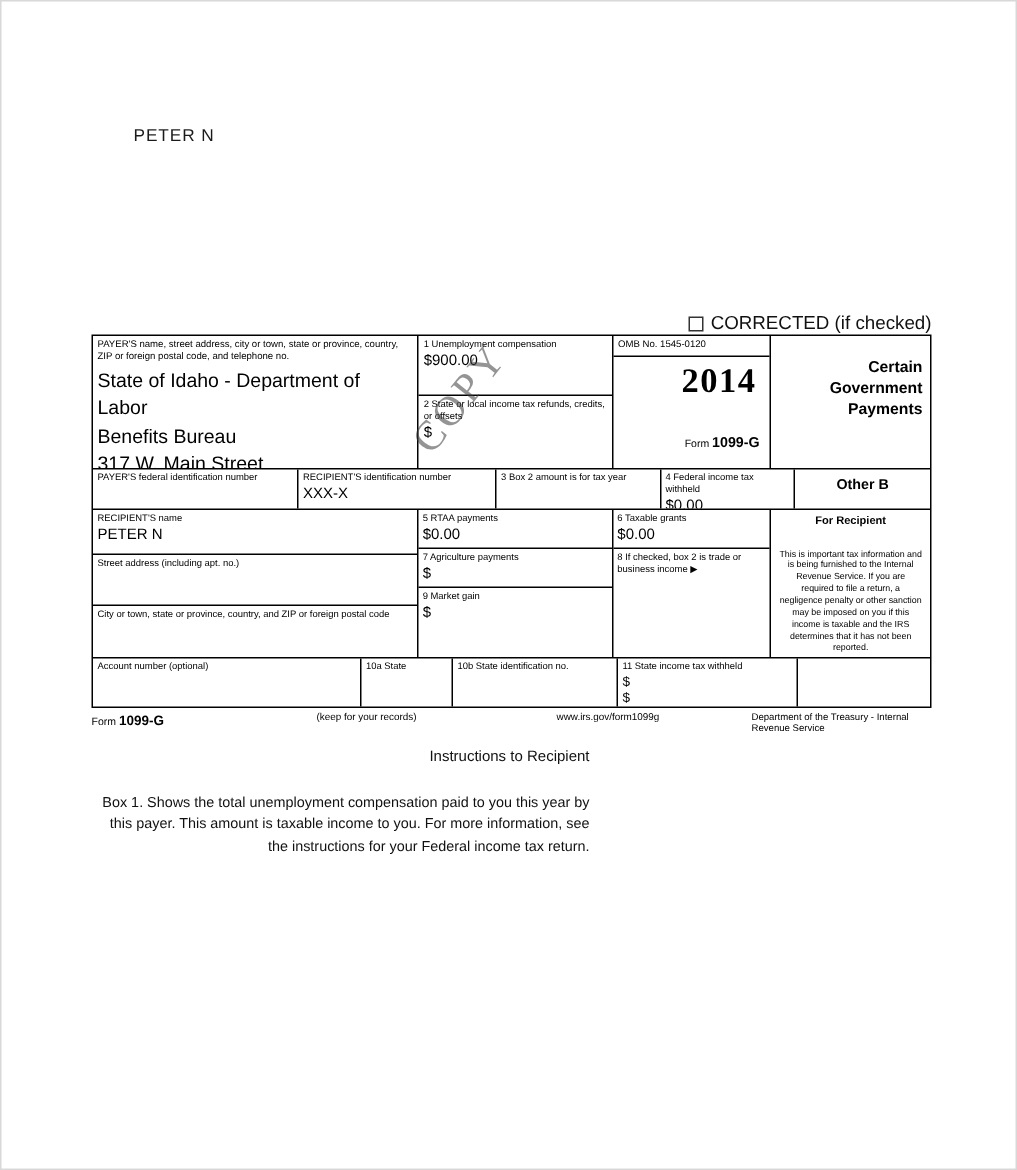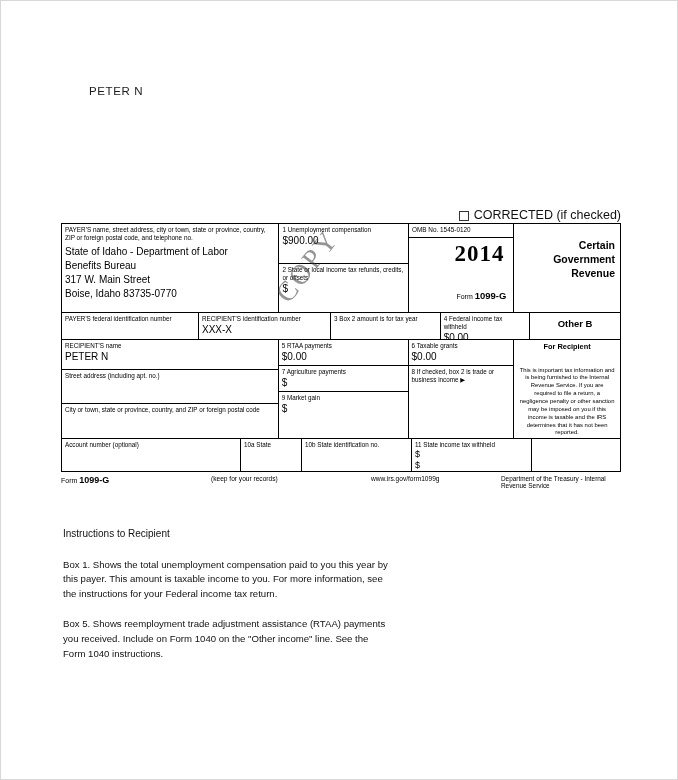--- a/index.html
+++ b/index.html
@@ -78,21 +78,21 @@
     font-size: 10px;
     margin-top: 1px;
   }
 
   
   .colL { width: 268px; }
   .colM { width: 160px; }
   .colR { width: 130px; }
 
   .payer-head { font-size: 6.4px; line-height: 1.3; }
-  .payer-addr { font-size: 10px; line-height: 1.42; margin-top: 2px; }
+  .payer-addr { font-size: 13px; line-height: 1.42; margin-top: 2px; }
 
   .yearbox {
     font-size: 23px;
     font-weight: bold;
     letter-spacing: 1px;
     text-align: right;
     padding-right: 6px;
     color: #000;
     font-family: "Liberation Serif", serif;
   }
@@ -159,25 +159,26 @@
     color: rgba(60,60,60,0.55);
     letter-spacing: 2px;
     pointer-events: none;
     white-space: nowrap;
   }
 
   
   .instructions {
     position: absolute;
     left: 62px;
-    top: 525px;
+    top: 496px;
     width: 330px;
     font-size: 9.6px;
     line-height: 1.55;
     color: #111;
+    text-align: right;
   }
   .instructions h4 {
     font-size: 10px;
     font-weight: normal;
     margin: 0 0 16px 0;
   }
   .instructions p { margin: 0 0 15px 0; }
   .dollar { font-size: 9px; }
 </style>
 </head>
@@ -228,21 +229,21 @@
               <span>Form</span>
               <b>1099-G</b>
             </div>
           </div>
         </div>
 
         <div class="rightpanel bl" style="height:88px">
           <div class="certain">
             <div>Certain</div>
             <div>Government</div>
-            <div>Revenue</div>
+            <div>Payments</div>
           </div>
         </div>
       </div>
 
       <div class="row bt">
         <div class="colL">
           <div class="row">
             <div class="cell" style="width:136px;height:26px">
               <div class="lbl">PAYER'S federal identification number</div>
               <div class="val"></div>
@@ -350,16 +351,15 @@
       <div class="footer-dept">Department of the Treasury - Internal Revenue Service</div>
     </div>
 
   </div>
 
   <div class="watermark">COPY</div>
 
   <div class="instructions">
     <h4>Instructions to Recipient</h4>
     <p>Box 1. Shows the total unemployment compensation paid to you this year by this payer.  This amount is taxable income to you.  For more information, see the instructions for your Federal income tax return.</p>
-    <p>Box 5. Shows reemployment trade adjustment assistance (RTAA) payments you received.  Include on Form 1040 on the "Other income" line.  See the Form 1040 instructions.</p>
   </div>
 
 </div>
 
 </body></html>

